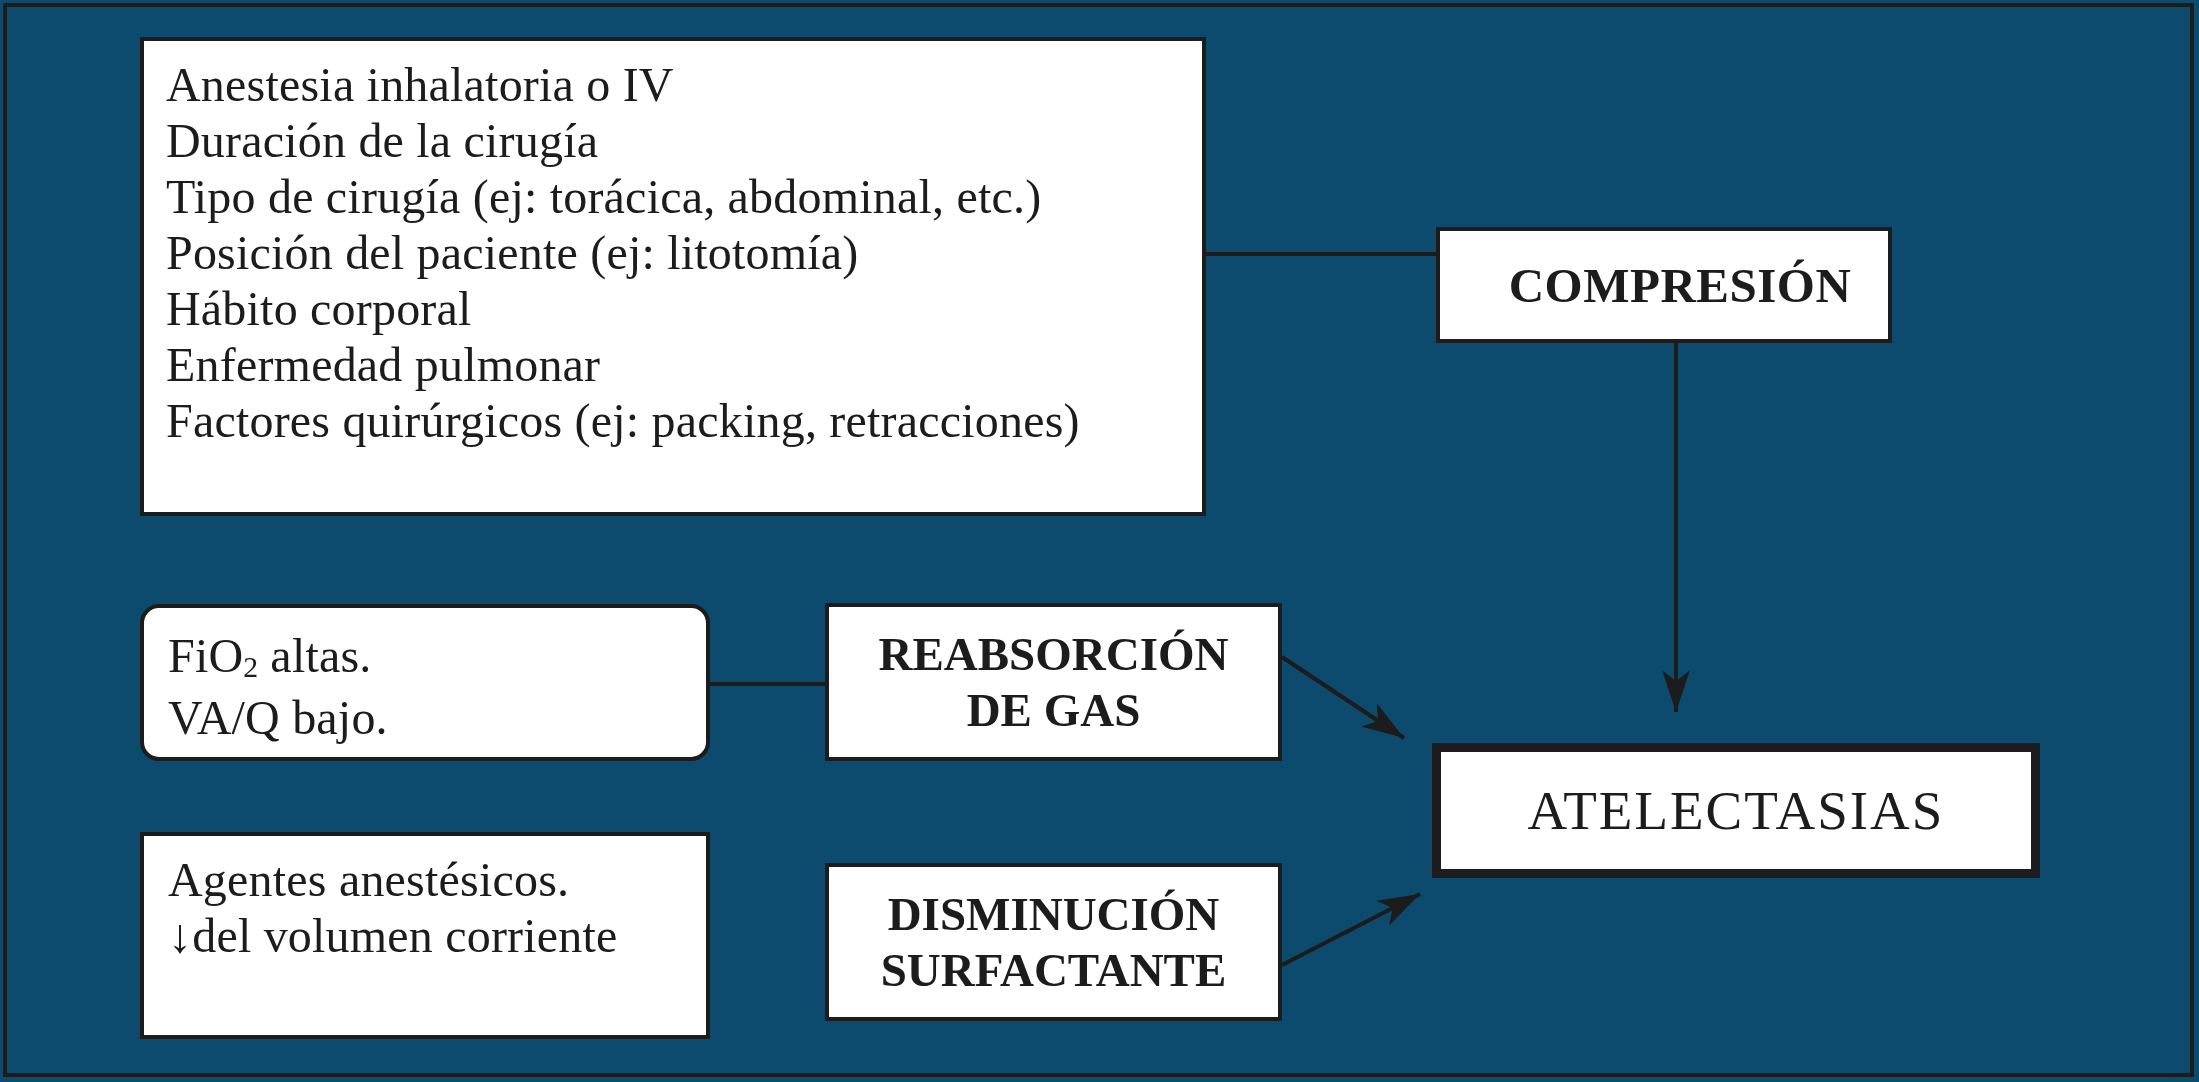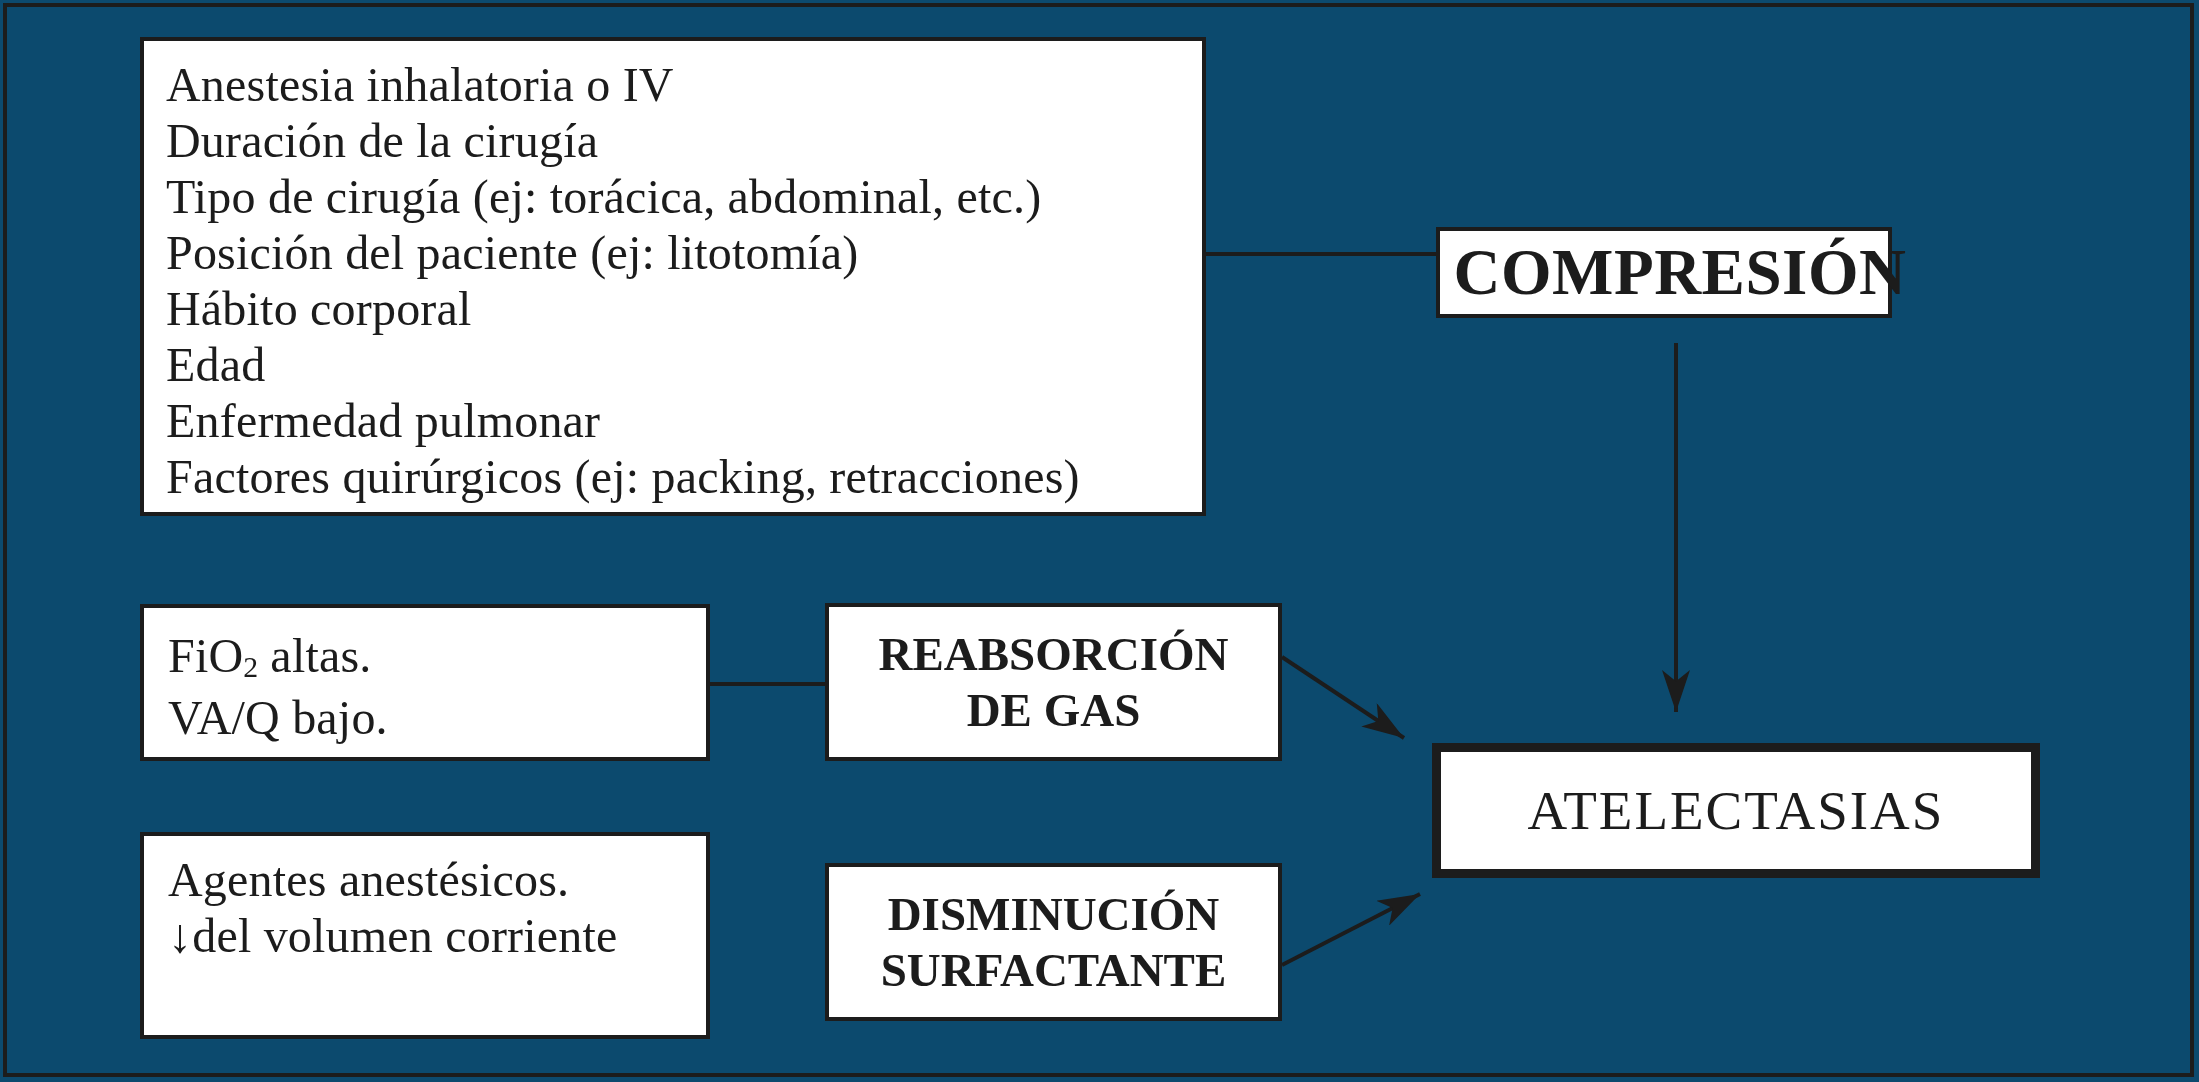--- a/index.html
+++ b/index.html
@@ -44,30 +44,31 @@
   }
   #box-compression-factors {
     left: 140px; top: 37px;
     width: 1066px; height: 479px;
     padding: 16px 8px 0 22px;
   }
   #box-gas-factors {
     left: 140px; top: 604px;
     width: 570px; height: 157px;
     padding: 20px 8px 0 24px;
+    border-radius: 19px;
   }
   #box-surfactant-factors {
     left: 140px; top: 832px;
     width: 570px; height: 207px;
     padding: 16px 8px 4px 24px;
   }
   #box-compression {
     left: 1436px; top: 227px;
-    width: 456px; height: 91px;
-    font-size: 65px;
+    width: 456px; height: 116px;
+    font-size: 49px;
     letter-spacing: 0.5px;
     padding-left: 32px;
   }
   #box-gas-resorption {
     left: 825px; top: 603px;
     width: 457px; height: 158px;
     font-size: 47px;
     line-height: 56px;
   }
   #box-surfactant-decrease {
@@ -114,21 +115,20 @@
     <line x1="1282" y1="657" x2="1404" y2="738" stroke="#1c1c1c" stroke-width="4" marker-end="url(#ah)"></line>
     <line x1="1282" y1="965" x2="1420" y2="894" stroke="#1c1c1c" stroke-width="4" marker-end="url(#ah)"></line>
   </svg>
 
   <div class="box list-box" id="box-compression-factors">
     <div>Anestesia inhalatoria o IV</div>
     <div>Duración de la cirugía</div>
     <div>Tipo de cirugía (ej: torácica, abdominal, etc.)</div>
     <div>Posición del paciente (ej: litotomía)</div>
     <div>Hábito corporal</div>
-    <div>Edad</div>
     <div>Enfermedad pulmonar</div>
     <div><span>Factores quirúrgicos (ej: </span><span class="it">packing</span><span>, retracciones)</span></div>
   </div>
 
   <div class="box label-box" id="box-compression">
     <div>COMPRESIÓN</div>
   </div>
 
   <div class="box list-box" id="box-gas-factors">
     <div><span>FiO</span><span class="sub">2</span><span> altas.</span></div>

